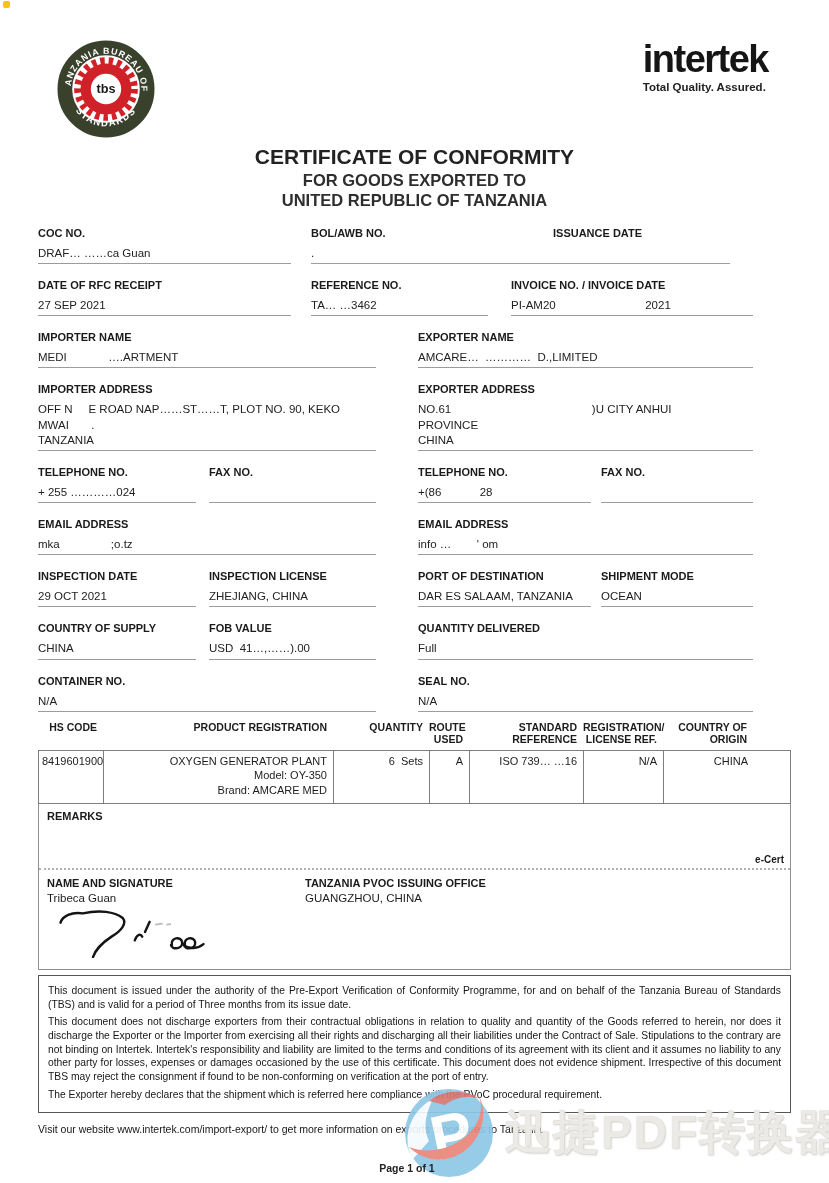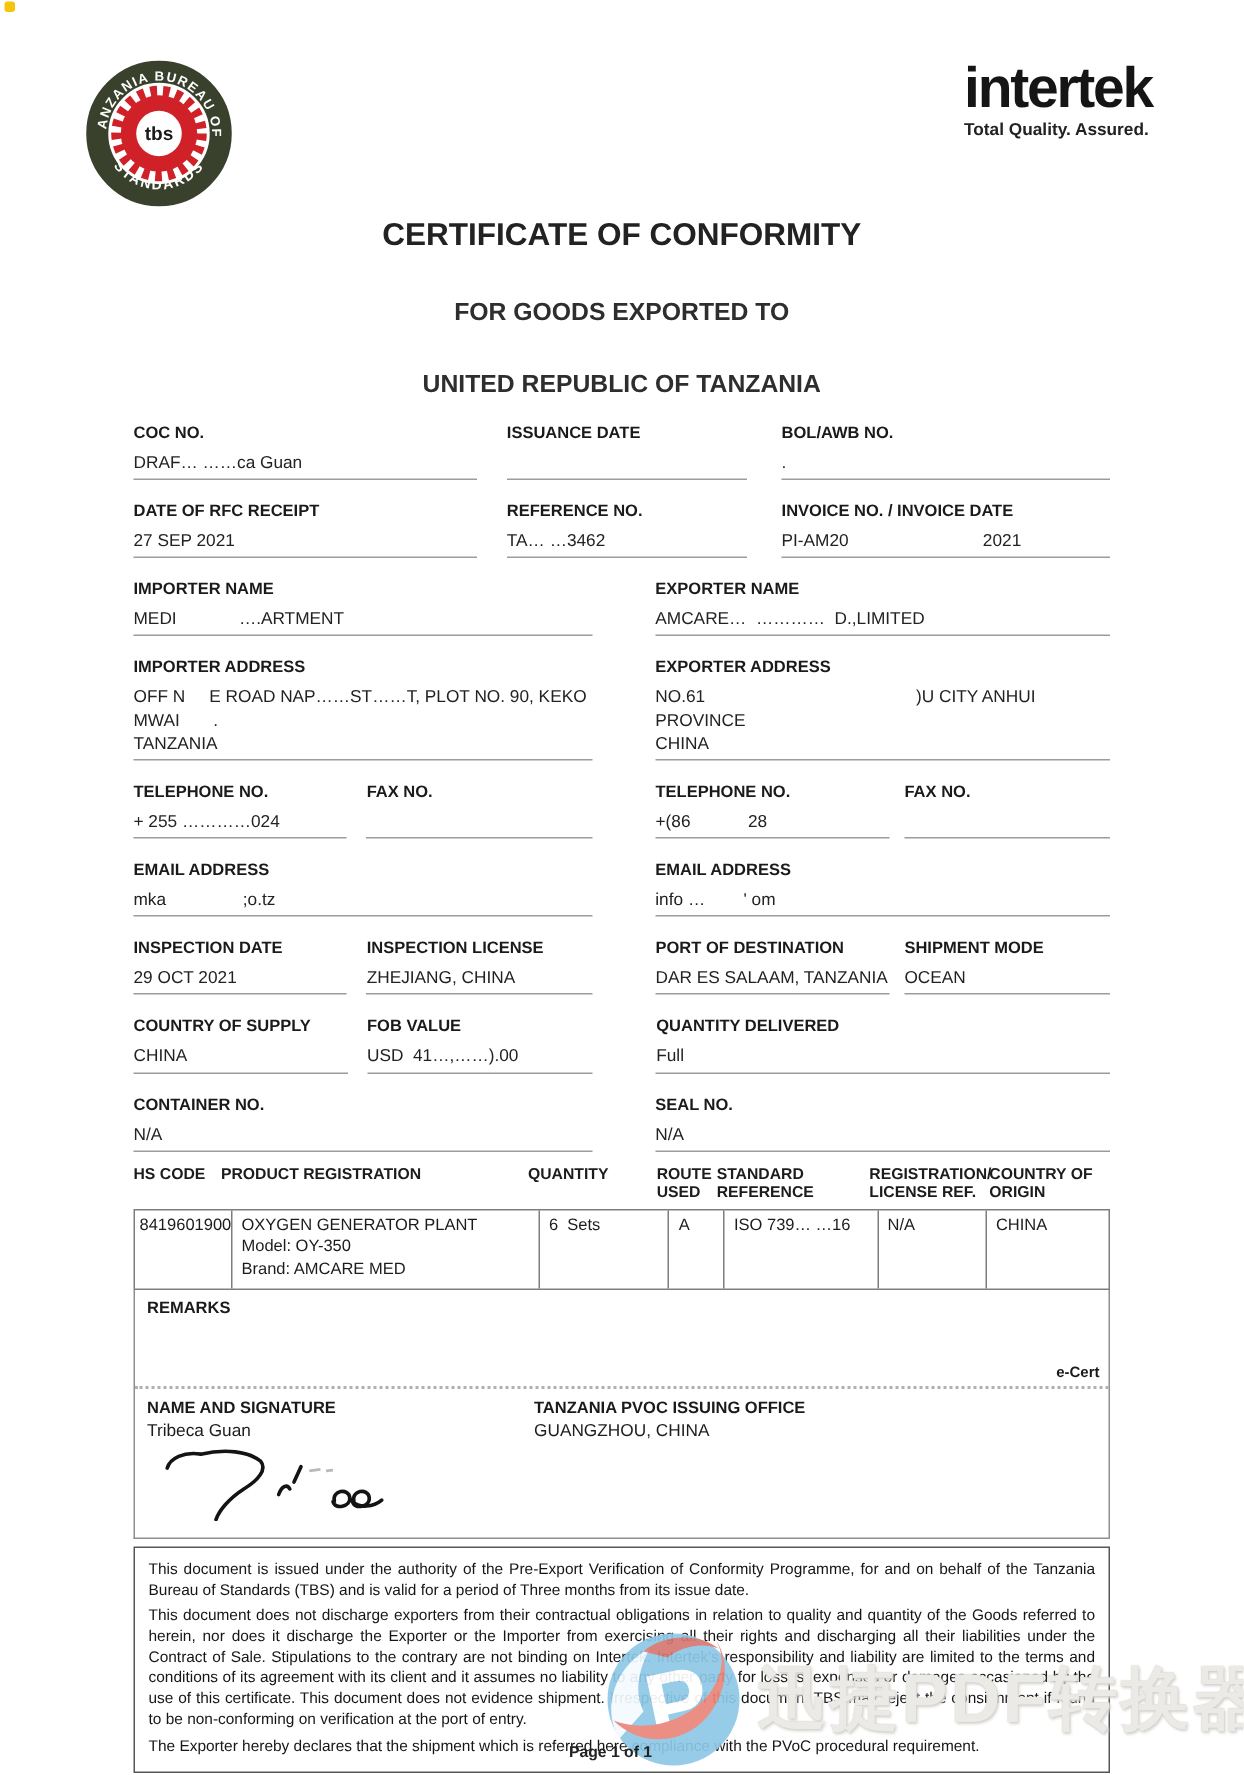--- a/index.html
+++ b/index.html
@@ -4,33 +4,33 @@
 <style>
   html,body{margin:0;padding:0;background:#ffffff;}
   .page{
     position:relative;
     width:829px;height:1183px;
     background:#ffffff;
     font-family:"Liberation Sans",sans-serif;
     color:#1c1c1c;
     overflow:hidden;
   }
-  .content{padding:0 89px;}
+  .content{padding:0 38px;}
 
   
   .hdr{display:flex;justify-content:space-between;align-items:flex-start;padding:40px 57px 0 57px;}
   .tbs-wrap{width:98px;height:98px;}
   .itk{text-align:left;padding-right:4px;}
   .itk-brand{position:relative;font-size:38px;font-weight:bold;letter-spacing:-1.5px;color:#151515;line-height:1;}
   .itk-dot{position:absolute;left:3px;top:1px;width:7px;height:7px;border-radius:2px;background:#f6c50b;}
   .itk-tag{font-size:11.5px;font-weight:bold;color:#222;margin-top:3px;letter-spacing:0;}
 
   .title{ text-align:center;margin-top:6px;line-height:1.22;}
   .title .t1{font-size:21px;font-weight:bold;color:#222;}
-  .title .t2{font-size:16.5px;font-weight:bold;color:#2e2e2e;margin-top:28px;}
+  .title .t2{font-size:16.5px;font-weight:bold;color:#2e2e2e;}
 
   
   .form{margin-top:17px;}
   .frow{display:flex;margin-bottom:15px;}
   .field{box-sizing:border-box;}
   .flabel{font-size:11px;font-weight:bold;color:#1a1a1a;margin-bottom:7px;letter-spacing:0;}
   .fvalue{font-size:11.5px;color:#222;min-height:15px;padding-bottom:2px;
           border-bottom:1.5px solid #9c9c9c;white-space:pre-wrap;line-height:1.32;}
   
   .c1{width:273px;padding-right:20px;}
@@ -39,21 +39,21 @@
   
   .hl{width:380px;padding-right:42px;}
   .hr{width:335px;}
   
   .q1{width:158px;margin-right:13px;}
   .q2{width:167px;margin-right:42px;}
   .q3{width:173px;margin-right:10px;}
   .q4{width:152px;}
 
   
-  .gt{margin-top:8px;}
+  .gt{margin-top:8px;text-align:right;}
   .gt-head{display:flex;font-size:10.5px;font-weight:bold;line-height:1.18;margin-bottom:4px;}
   .gt-head>div{box-sizing:border-box;padding-right:6px;}
   .gt-row{display:flex;border:1px solid #7e7e7e;}
   .gt-row>div{box-sizing:border-box;border-right:1px solid #7e7e7e;padding:3px 6px 5px 6px;
               font-size:11px;line-height:1.35;white-space:pre-wrap;min-height:52px;}
   .gt-row>div:last-child{border-right:none;}
   .tc1{width:65px;} .tc2{width:230px;} .tc3{width:96px;} .tc4{width:40px;}
   .tc5{width:114px;} .tc6{width:80px;} .tc7{width:90px;}
 
   
@@ -119,27 +119,27 @@
   </div>
 
   <div class="content">
     <div class="form">
 
       <div class="frow">
         <div class="field c1">
           <div class="flabel">COC NO.</div>
           <div class="fvalue">DRAF… ……ca Guan</div>
         </div>
+        <div class="field c3">
+          <div class="flabel">BOL/AWB NO.</div>
+          <div class="fvalue">.</div>
+        </div>
         <div class="field c2">
           <div class="flabel">ISSUANCE DATE</div>
           <div class="fvalue"></div>
-        </div>
-        <div class="field c3">
-          <div class="flabel">BOL/AWB NO.</div>
-          <div class="fvalue">.</div>
         </div>
       </div>
 
       <div class="frow">
         <div class="field c1">
           <div class="flabel">DATE OF RFC RECEIPT</div>
           <div class="fvalue">27 SEP 2021</div>
         </div>
         <div class="field c2">
           <div class="flabel">REFERENCE NO.</div>

